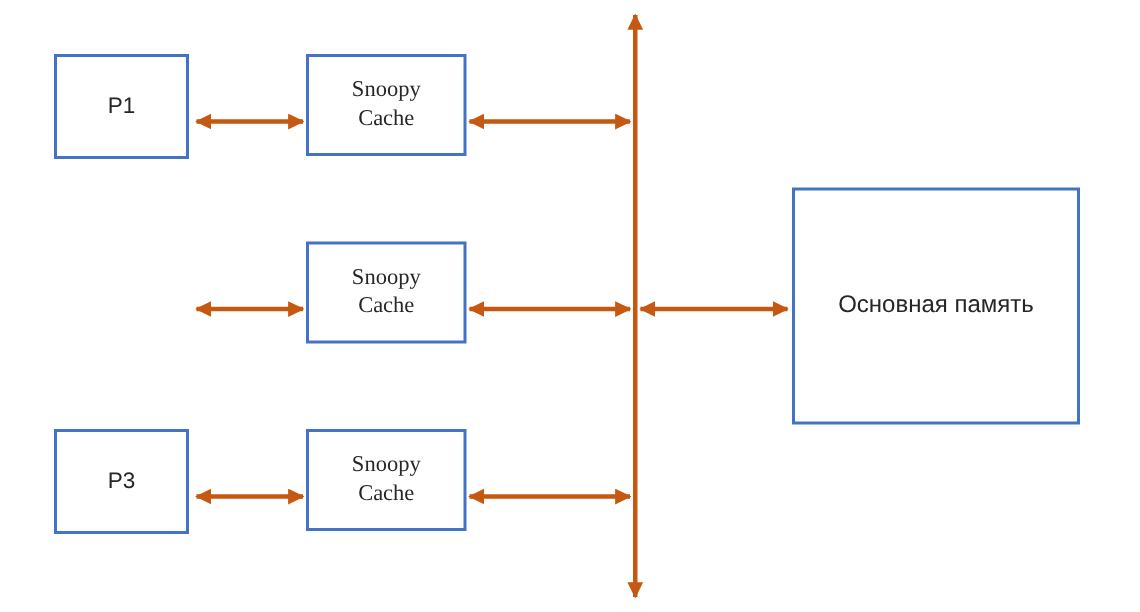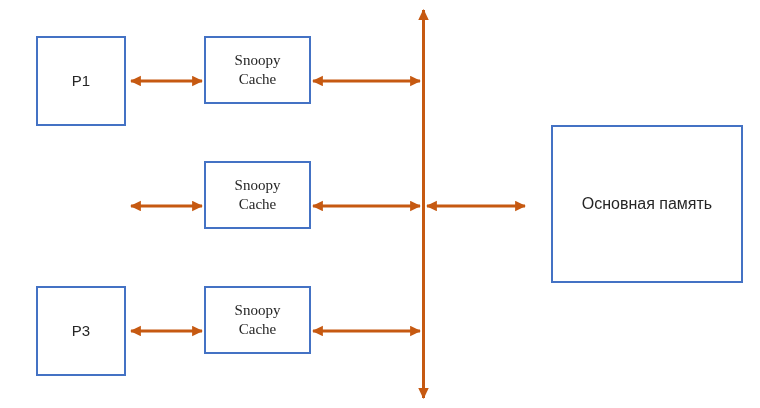--- a/index.html
+++ b/index.html
@@ -42,26 +42,26 @@
     display: flex;
     align-items: center;
     justify-content: center;
     text-align: center;
     color: var(--text, #262626);
   }
   .box .label {
     white-space: pre-line;
     line-height: 1.3;
   }
-  .proc-box   { left: 36px;  width: 90px;  height: 90px;  font-size: 15px; }
+  .proc-box   { left: 36px;  width: 90px;  height: 70px;  font-size: 15px; }
   .cache-box  { left: 204px; width: 107px; height: 68px;  font-size: 15px; font-family: Liberation Serif, serif; }
   .row-1 { top: 36px; }
   .row-2 { top: 161px; }
   .row-3 { top: 286px; }
-  .memory-box { left: 551px; top: 125px; width: 192px; height: 158px; font-size: 16px; }
+  .memory-box { left: 528px; top: 125px; width: 192px; height: 158px; font-size: 16px; }
 </style>
 </head>
 <body>
 
 <div class="canvas">
 
   <svg class="arrows" viewBox="0 0 760 408" xmlns="http://www.w3.org/2000/svg">
     <defs>
       <marker id="head" markerWidth="3.6" markerHeight="3.6" refX="3.3" refY="1.75" orient="auto-start-reverse" markerUnits="strokeWidth">
         <path d="M0,0 L3.6,1.75 L0,3.5 Z"></path>

